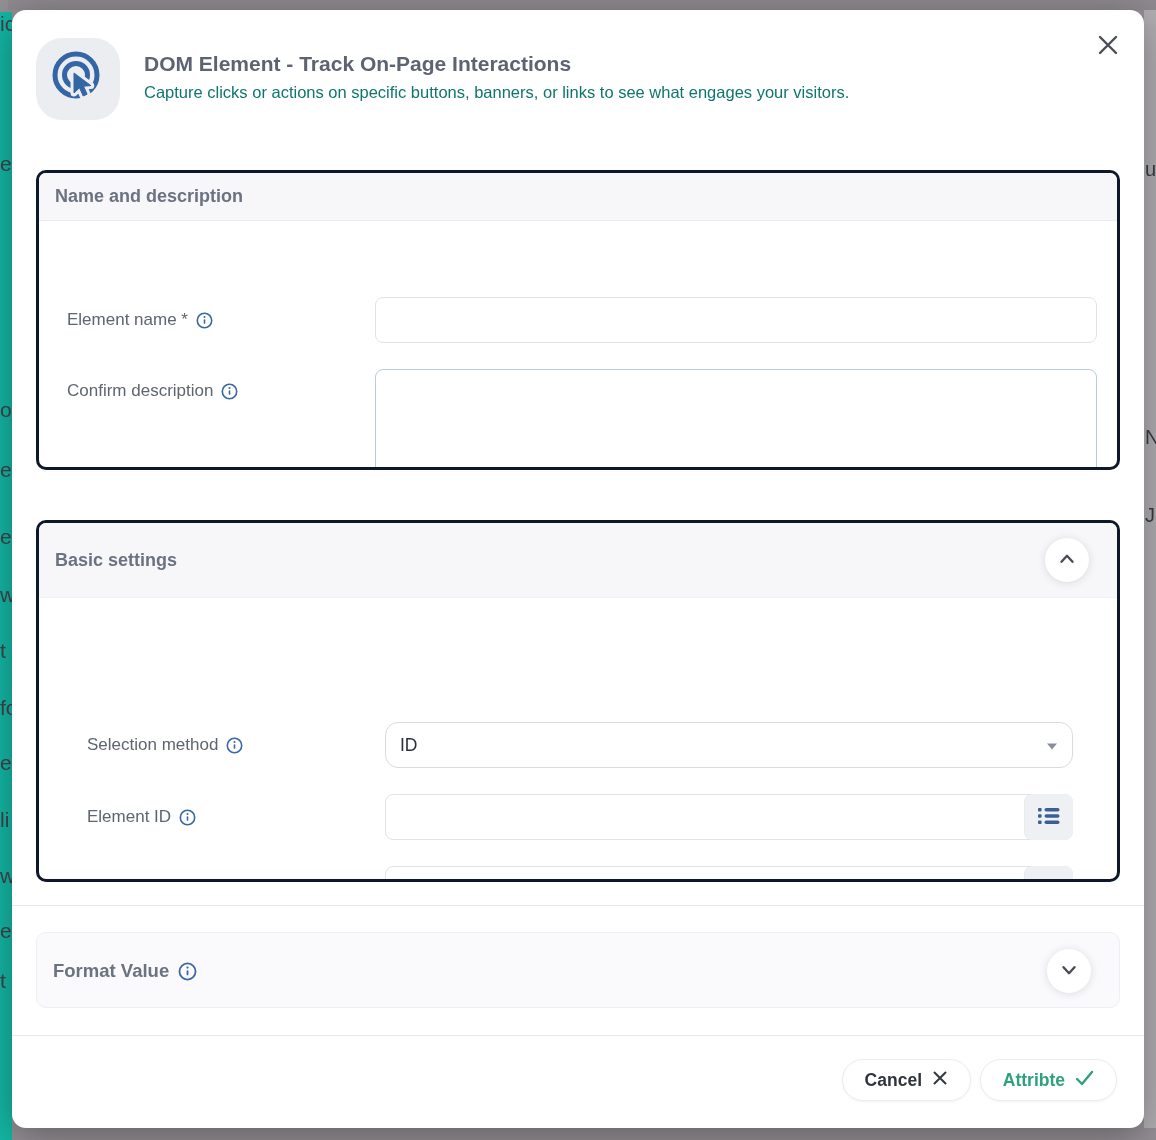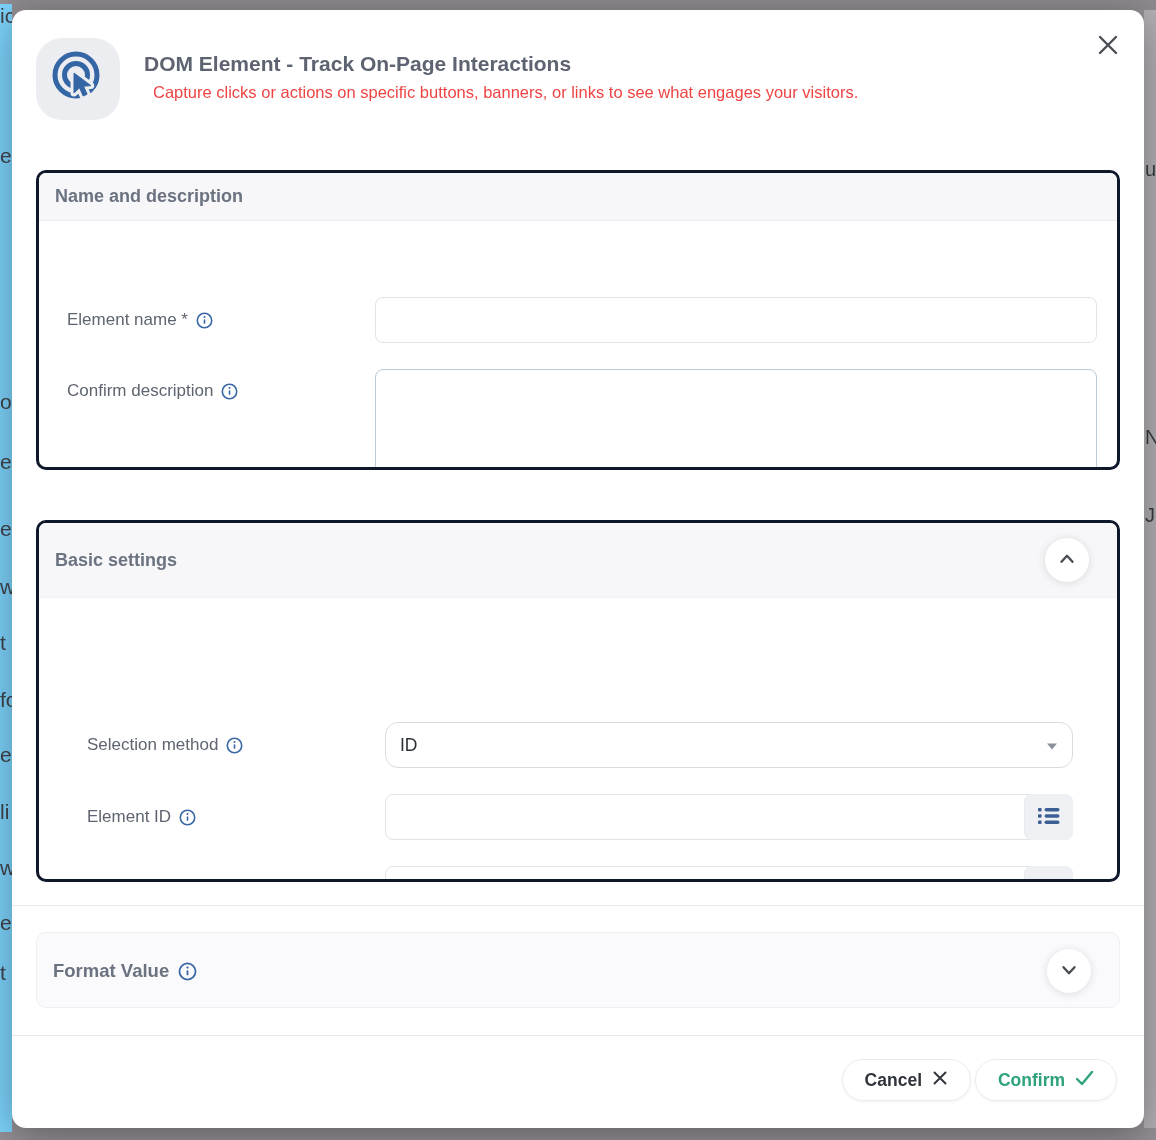--- a/index.html
+++ b/index.html
@@ -1,34 +1,34 @@
 <!DOCTYPE html>
 <html><head>
 <meta charset="utf-8">
 <style>
   * { margin:0; padding:0; box-sizing:border-box; }
   body { font-family:"Liberation Sans","DejaVu Sans",sans-serif; background:#949095; }
   .canvas { position:relative; width:1156px; height:1140px; overflow:hidden; background:#949095; }
 
   
-  .strip-left { position:absolute; left:0; top:4px; width:12px; height:1128px; background:#7dd3fc; overflow:hidden; z-index:1; }
+  .strip-left { position:absolute; left:0; top:12px; width:12px; height:1128px; background:#14b8a6; overflow:hidden; z-index:1; }
   .strip-right { position:absolute; right:0; top:10px; width:12px; height:1118px; background:#b3b0b4; overflow:hidden; z-index:1; }
   .strip-top { position:absolute; left:8px; top:0; width:1148px; height:10px; background:#8e8a8f; z-index:1; }
   .frag { position:absolute; left:0; font-size:21px; font-weight:500; color:#3f434a; white-space:nowrap; }
   .frag-r { position:absolute; left:1px; font-size:20px; font-weight:500; color:#3a3d42; white-space:nowrap; }
 
   
   .modal { position:absolute; left:12px; top:10px; width:1132px; height:1118px; background:#ffffff;
            border-radius:14px; box-shadow:0 8px 40px rgba(0,0,0,.35); z-index:2; }
 
   .close-btn { position:absolute; top:20px; right:20px; width:32px; height:32px; border:none; background:transparent; cursor:pointer; display:flex; align-items:center; justify-content:center; }
 
   .hdr-icon { position:absolute; left:24px; top:28px; width:84px; height:82px; background:#ebedf1; border-radius:26px; display:flex; align-items:center; justify-content:center; }
   .hdr-title { position:absolute; left:132px; top:42px; font-size:21px; font-weight:bold; color:#5d6370; }
-  .hdr-sub { position:absolute; left:132px; top:73px; font-size:16.5px; color:#ef4444;margin-left:9px; }
+  .hdr-sub { position:absolute; left:132px; top:73px; font-size:16.5px; color:#0f766e; }
 
   .card { position:absolute; left:24px; width:1084px; border:3px solid #0f172a; border-radius:10px; background:#fff; overflow:hidden; }
   .card-hd { background:#f7f7f9; border-bottom:1px solid #ececf1; display:flex; align-items:center; padding-left:16px;
              font-size:18px; font-weight:bold; color:#6b7280; }
   .card1 { top:160px; height:300px; }
   .card1 .card-hd { height:48px; }
   .card2 { top:510px; height:362px; }
   .card2 .card-hd { height:75px; border-bottom:1px solid #f2f1f5; }
 
   .row { position:absolute; left:0; width:100%; }
@@ -267,21 +267,21 @@
 
     <button class="footer-btn btn-cancel">
       <span>Cancel</span>
       <span>
         <svg width="16" height="16" viewBox="0 0 16 16">
             <path d="M2.5 2.5 L13.5 13.5 M13.5 2.5 L2.5 13.5" stroke="#33373e" stroke-width="2" stroke-linecap="round" fill="none"></path>
           </svg>
       </span>
     </button>
     <button class="footer-btn btn-confirm">
-      <span>Confirm</span>
+      <span>Attribte</span>
       <span>
         <svg width="19" height="16" viewBox="0 0 19 16">
             <path d="M2 9 L7 14 L17 2" stroke="#2ea37b" stroke-width="2.4" stroke-linecap="round" stroke-linejoin="round" fill="none"></path>
           </svg>
       </span>
     </button>
 
   </div>
 </div>
 

